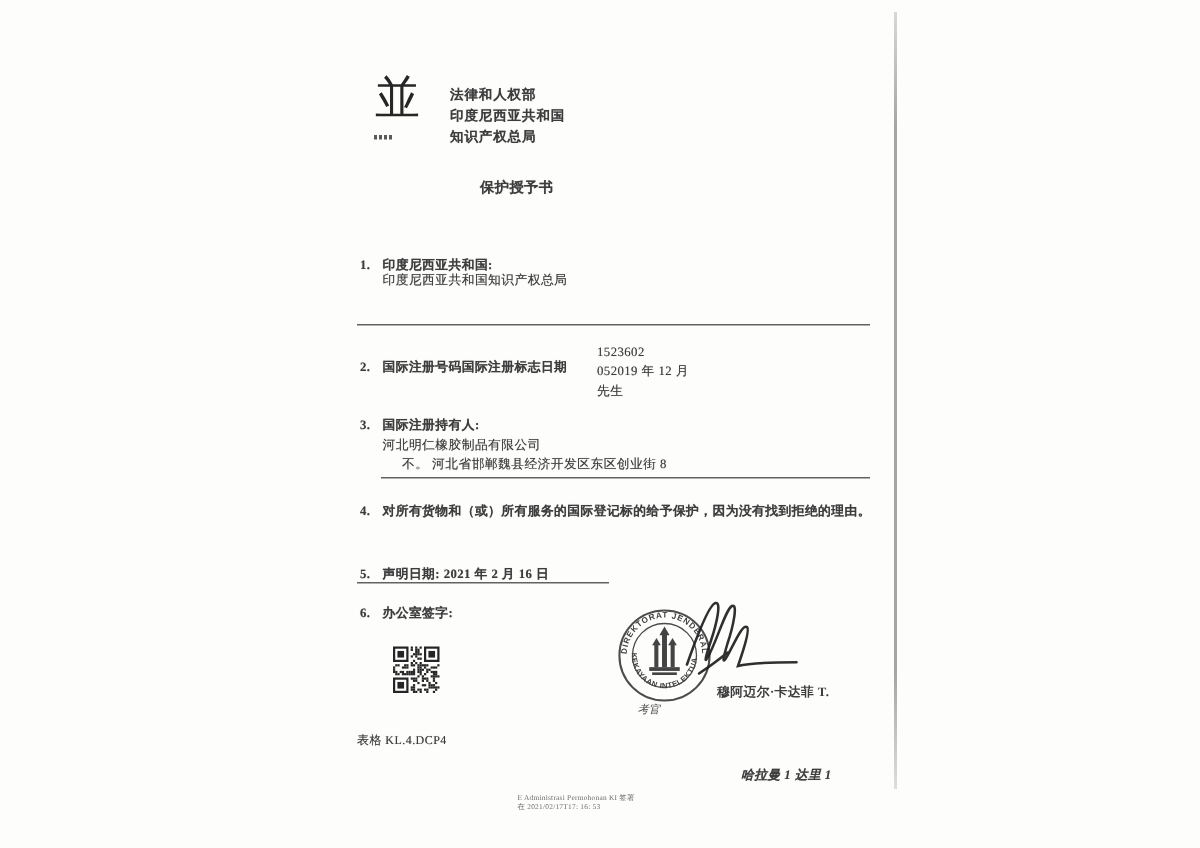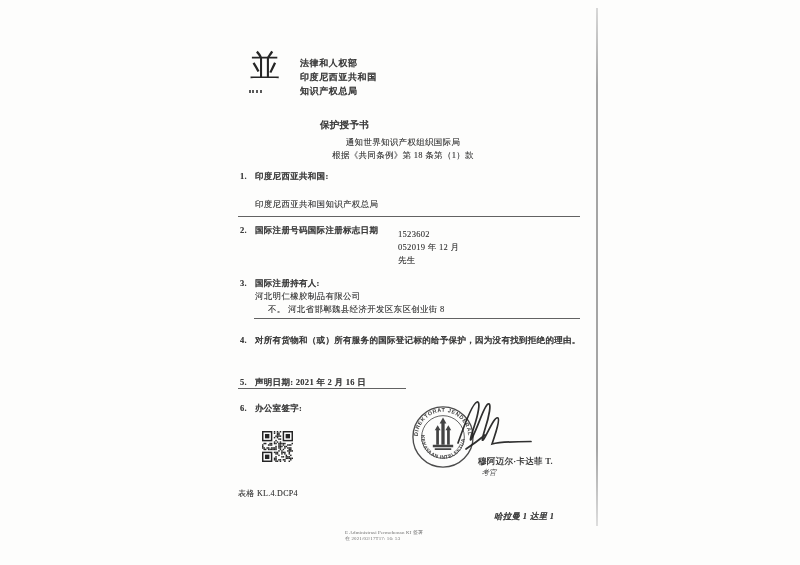--- a/index.html
+++ b/index.html
@@ -22,21 +22,21 @@
      color:#262626;font-family:"Liberation Serif",serif;transform:scaleY(1.04);}
   .logo-caption{position:absolute;left:249px;top:90px;width:13px;height:3px;
      background:repeating-linear-gradient(90deg,#5a5a5a 0 2px,transparent 2px 3.5px);}
   .ministry{position:absolute;left:300px;top:56px;font-size:9px;font-weight:bold;
      line-height:14px;letter-spacing:.6px;text-shadow:0 0 .5px rgba(70,70,70,.55);}
   .center-block{position:absolute;left:253px;width:300px;text-align:center;}
   .fineprint{position:absolute;left:345px;top:529px;font-size:6px;line-height:8px;
      color:#6e6e6e;transform:scale(.82);transform-origin:left top;letter-spacing:.2px;}
   .sig-name{position:absolute;left:425px;top:456px;width:128px;text-align:right;
      font-size:8.5px;font-weight:bold;letter-spacing:.3px;}
-  .sig-role{position:absolute;left:425px;top:468px;width:128px;text-align:center;
+  .sig-role{position:absolute;left:425px;top:468px;width:128px;text-align:left;
      font-size:7.5px;font-style:italic;color:#4a4a4a;}
   .page-info{font-style:italic;font-weight:bold;font-size:8.5px;color:#3f3f3f;}
   svg{position:absolute;overflow:visible;}
 </style>
 </head>
 <body>
 
 <div class="sheet">
 
   <div class="page-edge"></div>
@@ -44,28 +44,26 @@
   <div class="logo">並</div>
   <div class="logo-caption"></div>
   <div class="ministry">
     <div>法律和人权部</div>
     <div>印度尼西亚共和国</div>
     <div>知识产权总局</div>
   </div>
 
   <div class="t b" style="left:304px;top:119px;font-size:9.5px;margin-left:16px;">保护授予书</div>
 
-  <div class="center-block t" style="top:137px;">通知世界知识产权组织国际局</div>
-  <div class="center-block t" style="top:150px;">根据《共同条例》第 18 条第（1）款</div>
 
   <div class="t b" style="left:240px;top:171px;"><span class="num">1.</span><span>印度尼西亚共和国:</span></div>
-  <div class="t" style="left:255px;top:199px;">印度尼西亚共和国知识产权总局</div>
+  <div class="t" style="left:255px;top:181px;">印度尼西亚共和国知识产权总局</div>
   <div class="rule" style="left:238px;top:216px;width:342px;"></div>
 
-  <div class="t b" style="left:240px;top:225px;"><span class="num">2.</span><span>国际注册号码国际注册标志日期</span></div>
+  <div class="t b" style="left:240px;top:239px;"><span class="num">2.</span><span>国际注册号码国际注册标志日期</span></div>
   <div class="t" style="left:398px;top:229px;">1523602</div>
   <div class="t" style="left:398px;top:242px;">052019 年 12 月</div>
   <div class="t" style="left:398px;top:255px;">先生</div>
 
   <div class="t b" style="left:240px;top:278px;"><span class="num">3.</span><span>国际注册持有人:</span></div>
   <div class="t" style="left:255px;top:291px;">河北明仁橡胶制品有限公司</div>
   <div class="t" style="left:255px;top:304px;margin-left:13px;">不。  河北省邯郸魏县经济开发区东区创业街 8</div>
   <div class="rule" style="left:254px;top:318px;width:326px;"></div>
 
   <div class="t b" style="left:240px;top:335px;"><span class="num">4.</span><span>对所有货物和（或）所有服务的国际登记标的给予保护，因为没有找到拒绝的理由。</span></div>

